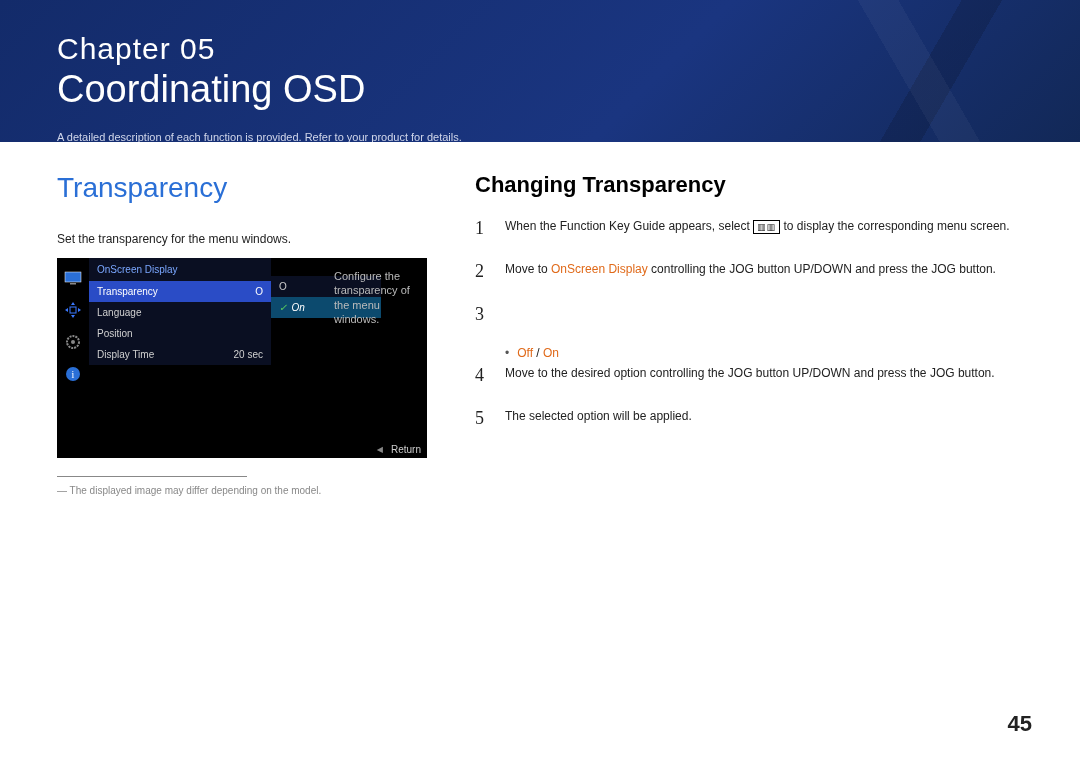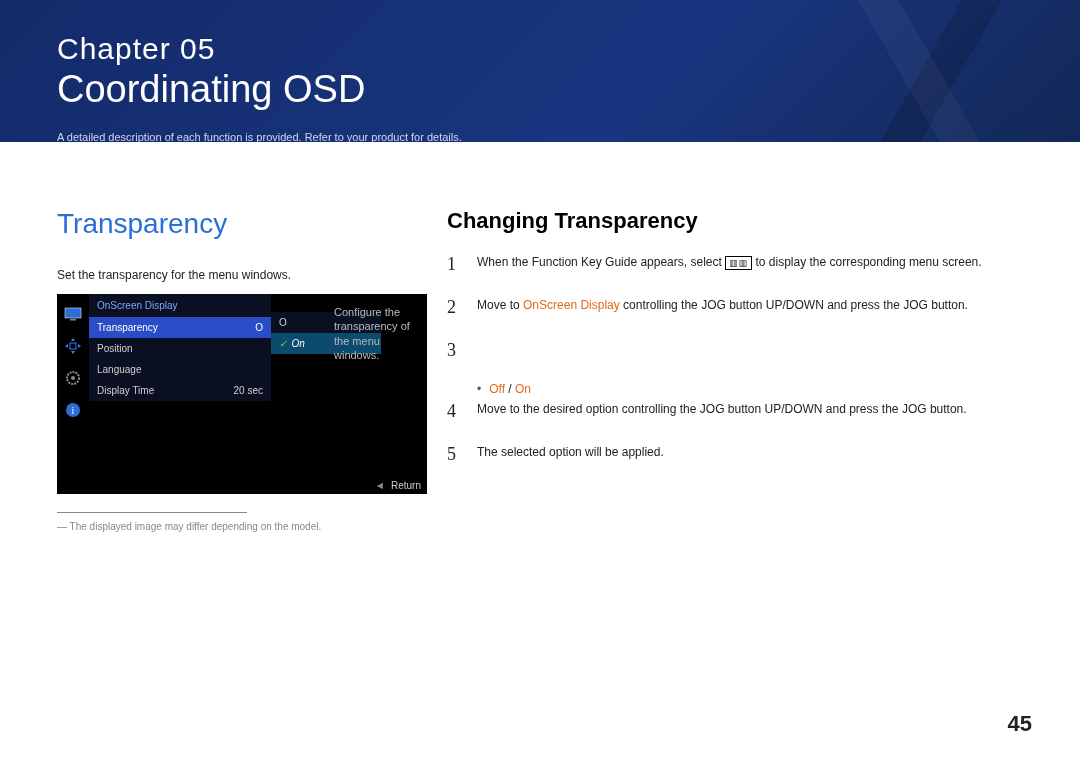--- a/index.html
+++ b/index.html
@@ -7,21 +7,21 @@
 
 .header { height:142px; background:linear-gradient(135deg,#132b6a 0%,#1a3580 60%,#122857 100%); position:relative; padding:32px 0 0 57px; overflow:hidden; }
 .header::before{content:"";position:absolute;right:0;top:0;width:300px;height:180px;background:
   linear-gradient(60deg,transparent 45%,rgba(255,255,255,0.04) 45%,rgba(255,255,255,0.04) 55%,transparent 55%),
   linear-gradient(120deg,transparent 45%,rgba(0,0,0,0.15) 45%,rgba(0,0,0,0.15) 55%,transparent 55%);
 }
 .chapter-label{ color:#fff; font-size:30px; font-weight:300; letter-spacing:1px; }
 .chapter-title{ color:#fff; font-size:38px; font-weight:300; margin-top:2px; }
 .header-desc{ color:#d0d6ea; font-size:11px; margin-top:20px; }
 
-.content{ display:flex; padding:66px 57px 0 57px; gap:20px; }
+.content{ display:flex; padding:30px 57px 0 57px; gap:48px; }
 .left-col{ width:370px; }
 .right-col{ flex:1; }
 
 .section-title{ color:#2a6fd6; font-size:28px; font-weight:400; margin-bottom:28px; }
 .section-desc{ font-size:12px; color:#222; margin-bottom:12px; }
 
 .osd{ width:370px; height:200px; background:#000; color:#fff; font-size:10px; position:relative; }
 .osd-sidebar{ position:absolute; left:0; top:0; width:32px; height:200px; background:#000; display:flex; flex-direction:column; align-items:center; padding-top:10px; gap:12px;}
 .osd-icon{ width:20px; height:20px; display:flex; align-items:center; justify-content:center; }
 .osd-menu{ position:absolute; left:32px; top:0; width:182px; background:#0a0f22; }
@@ -91,25 +91,25 @@
             </svg>
           </span>
       </div>
       <div class="osd-menu">
         <div class="osd-menu-head">OnScreen Display</div>
         <div class="osd-menu-row sel">
             <span>Transparency</span>
             <span>O</span>
           </div>
         <div class="osd-menu-row">
-            <span>Position</span>
+            <span>Language</span>
             <span></span>
           </div>
         <div class="osd-menu-row">
-            <span>Language</span>
+            <span>Position</span>
             <span></span>
           </div>
         <div class="osd-menu-row">
             <span>Display Time</span>
             <span>20 sec</span>
           </div>
       </div>
       <div class="osd-sub">
         <div class="osd-sub-row">O</div>
         <div class="osd-sub-row on"><span class="check">✓</span><span>On</span></div>

